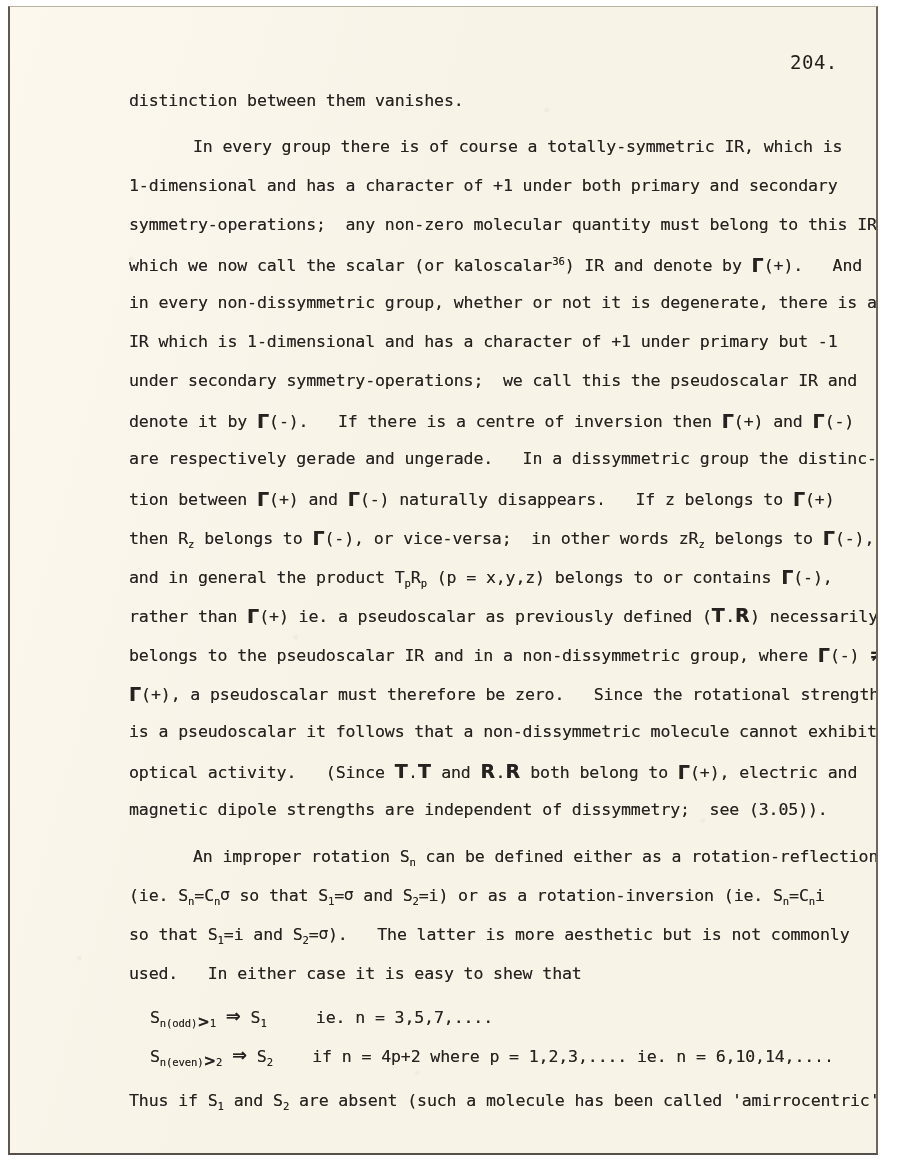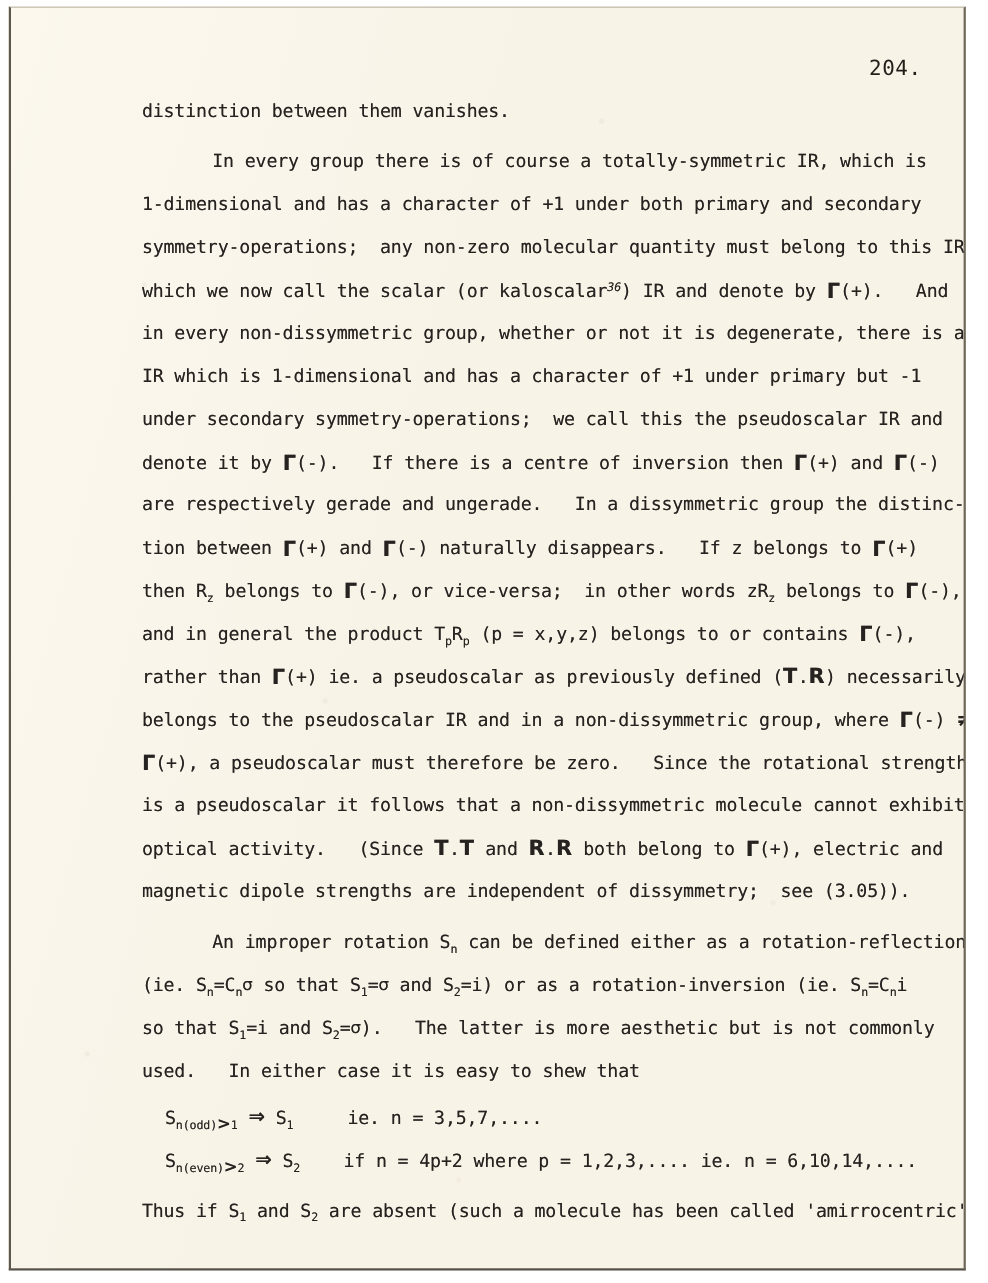--- a/index.html
+++ b/index.html
@@ -84,21 +84,21 @@
     text-shadow: 0 0 .5px rgba(40,34,30,.55);
   }
   .ln.indent { left: 183px; }
   .ln.eq     { left: 140px; font-size: 16.6px; }
 
   sub, sup {
     font-size: .64em;
     line-height: 0;
   }
   sub { vertical-align: -.42em; }
-  sup { vertical-align:  .52em; font-style: italic; }
+  sup { vertical-align:  .52em; }
 
   
   .gam {
     font-family: "DejaVu Sans", "Liberation Sans", sans-serif;
     font-size: 19px;
     font-weight: 700;
     letter-spacing: 0;
     position: relative;
     top: 1px;
   }

